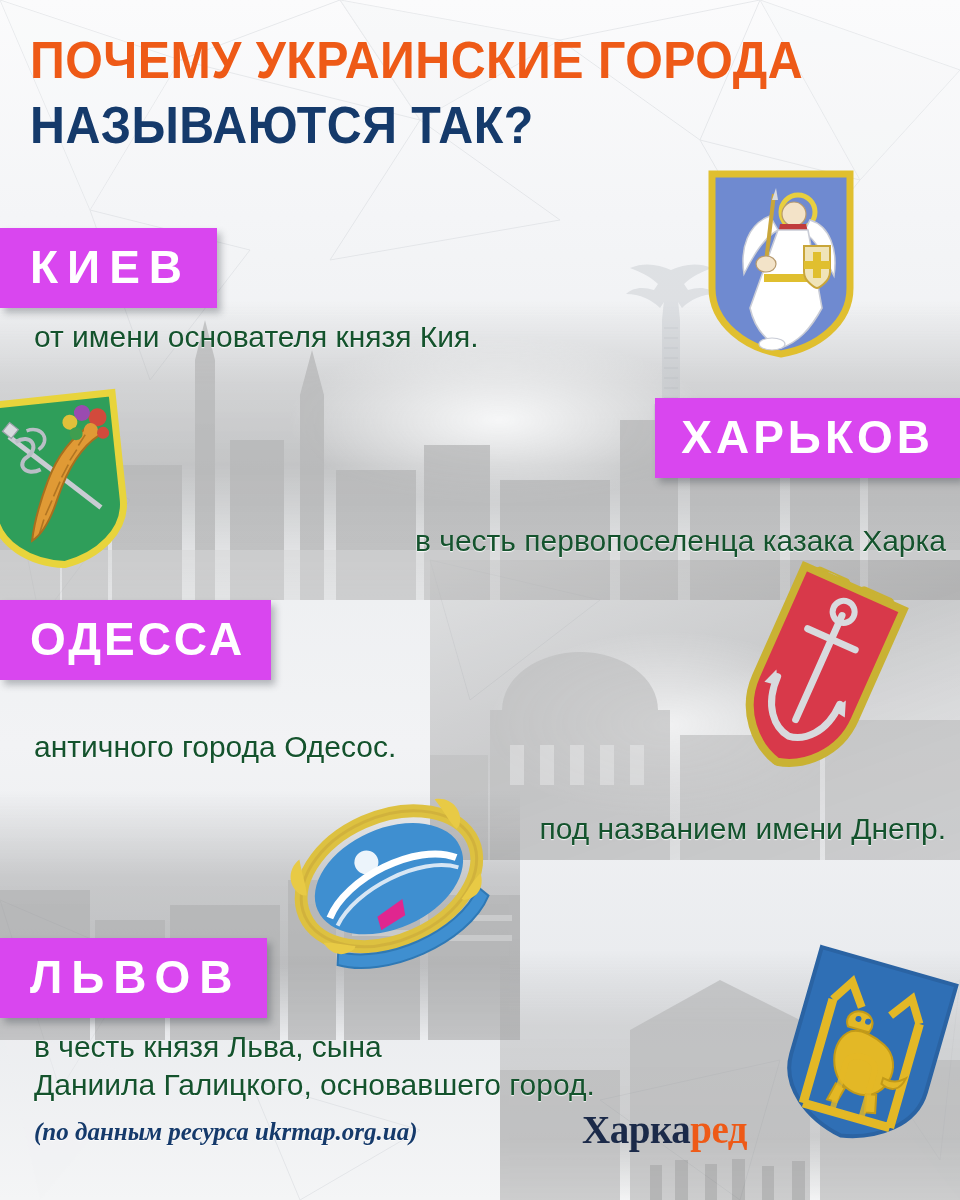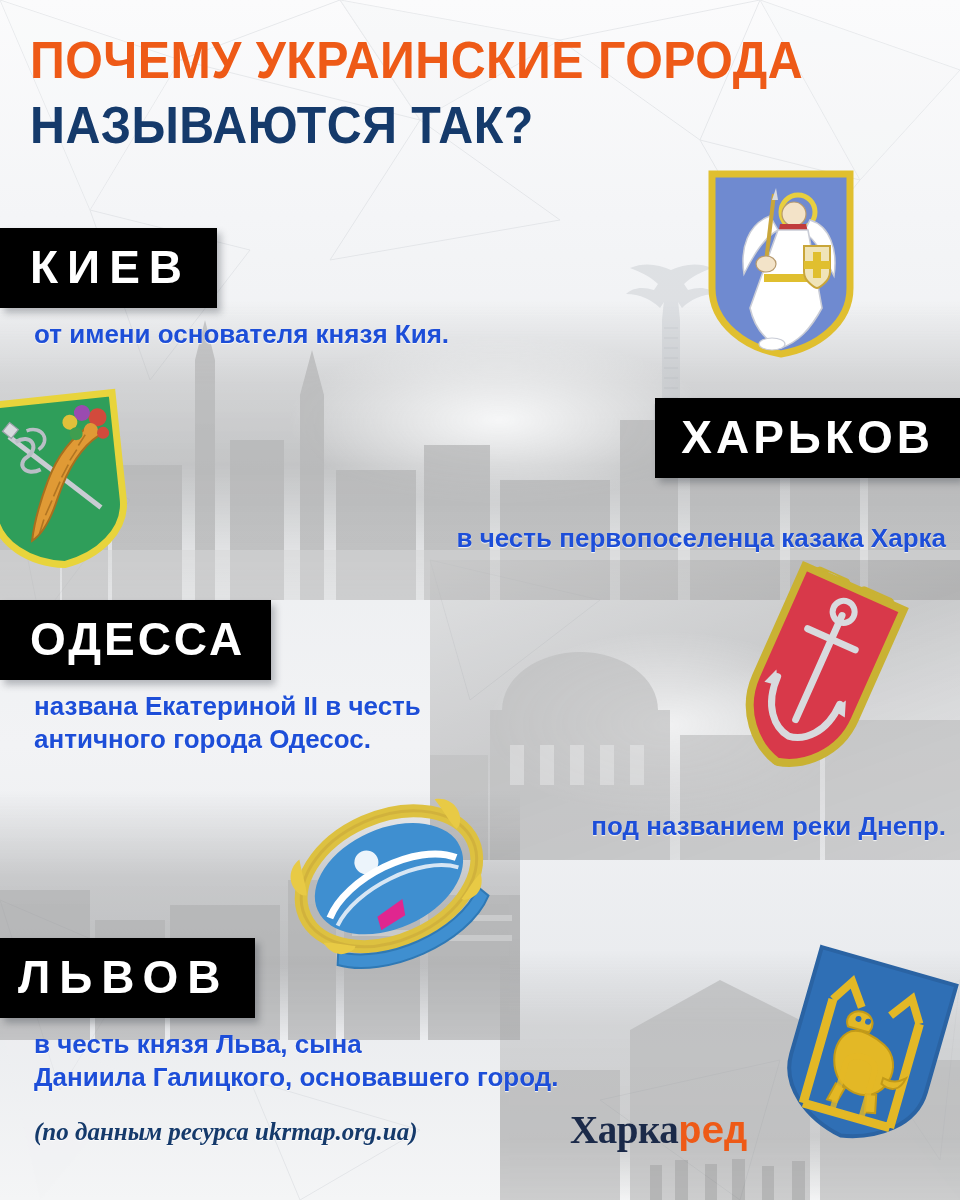--- a/index.html
+++ b/index.html
@@ -80,36 +80,36 @@
     transform-origin:left center;
     white-space:nowrap;
   }
   .title-l1{color:#ee5a17;}
   .title-l2{color:#153a6b;margin-top:12px;}
 
   
   .city{position:absolute;z-index:7;}
   .city-tag{
     display:inline-block;
-    background:#000000;
+    background:#d946ef;
     color:#ffffff;
     font-weight:bold;
     font-size:46px;
     line-height:1;
     letter-spacing:7px;
     padding:16px 26px 18px 26px;
     box-shadow:4px 5px 7px rgba(40,45,55,.30);
     white-space:nowrap;
     font-family:"Liberation Sans","DejaVu Sans",sans-serif;
   }
   .city-desc{
     margin:10px 0 0 0;
-    color:#1d4ed8;
-    font-weight:bold;
-    font-size:26px;
+    color:#14532d;
+    font-weight:normal;
+    font-size:30px;
     line-height:1.28;
     text-shadow:0 1px 1px rgba(255,255,255,.85);
     font-family:"Liberation Sans","DejaVu Sans",sans-serif;
   }
   .city-desc.right{text-align:right;}
 
   
   #city-kiev   {left:0px;   top:228px; }
   #city-kiev .city-tag{letter-spacing:9px;padding-left:30px;}
   #city-kiev .city-desc{margin-left:34px;}
@@ -120,21 +120,21 @@
 
   #city-odessa {left:0px;   top:600px; }
   #city-odessa .city-tag{letter-spacing:3px;padding-left:30px;}
   #city-odessa .city-desc{margin-left:34px;}
 
   #city-dnepr  {right:0px;  top:800px; text-align:right;}
   #city-dnepr .city-tag{letter-spacing:9px;}
   #city-dnepr .city-desc{margin-right:14px;}
 
   #city-lvov   {left:0px;   top:938px; }
-  #city-lvov .city-tag{letter-spacing:9px;padding-left:18px;}
+  #city-lvov .city-tag{letter-spacing:9px;padding-left:30px;}
   #city-lvov .city-desc{margin-left:34px;}
 
   
   .coa{position:absolute;z-index:8;}
   .coa svg{display:block;}
   #coa-kyiv    {left:706px;top:168px;}
   #coa-kharkiv {left:-14px;top:394px;transform:rotate(-6deg);}
   #coa-odessa  {left:756px;top:574px;transform:rotate(24deg);}
   #coa-dnipro  {left:292px;top:798px;transform:rotate(-24deg);}
   #coa-lviv    {left:790px;top:958px;transform:rotate(16deg);}
@@ -157,21 +157,21 @@
   }
   .logo{
     position:absolute;right:26px;top:20px;
     font-family:"Liberation Serif","DejaVu Serif",serif;
     font-size:39px;
     font-weight:bold;
     letter-spacing:-.5px;
     line-height:1;
   }
   .logo .a{color:#1b2a49;}
-  .logo .b{color:#ee5a17;font-family:Liberation Mono, monospace;}
+  .logo .b{color:#ee5a17;}
 </style>
 </head>
 <body>
 
 <div id="poster">
 
   <div class="bg-base"></div>
 
   <div class="poly">
     <svg viewBox="0 0 960 1200" preserveAspectRatio="none" aria-hidden="true">
@@ -430,27 +430,27 @@
   <div class="city" id="city-kharkov">
     <div class="city-tag">ХАРЬКОВ</div>
     <p class="city-desc right">
       <span>в честь первопоселенца казака Харка</span><br>
     </p>
   </div>
 
   <div class="city" id="city-odessa">
     <div class="city-tag">ОДЕССА</div>
     <p class="city-desc">
-      <span>названа Екатериной II в честь</span><br>
+      <br>
       <span>античного города Одесос.</span>
     </p>
   </div>
 
   <div class="city" id="city-dnepr">
-    <p class="city-desc right">под названием реки Днепр.</p>
+    <p class="city-desc right">под названием имени Днепр.</p>
   </div>
 
   <div class="city" id="city-lvov">
     <div class="city-tag">ЛЬВОВ</div>
     <p class="city-desc">
       <span>в честь князя Льва, сына</span><br>
       <span>Даниила Галицкого, основавшего город.</span>
     </p>
   </div>
 

